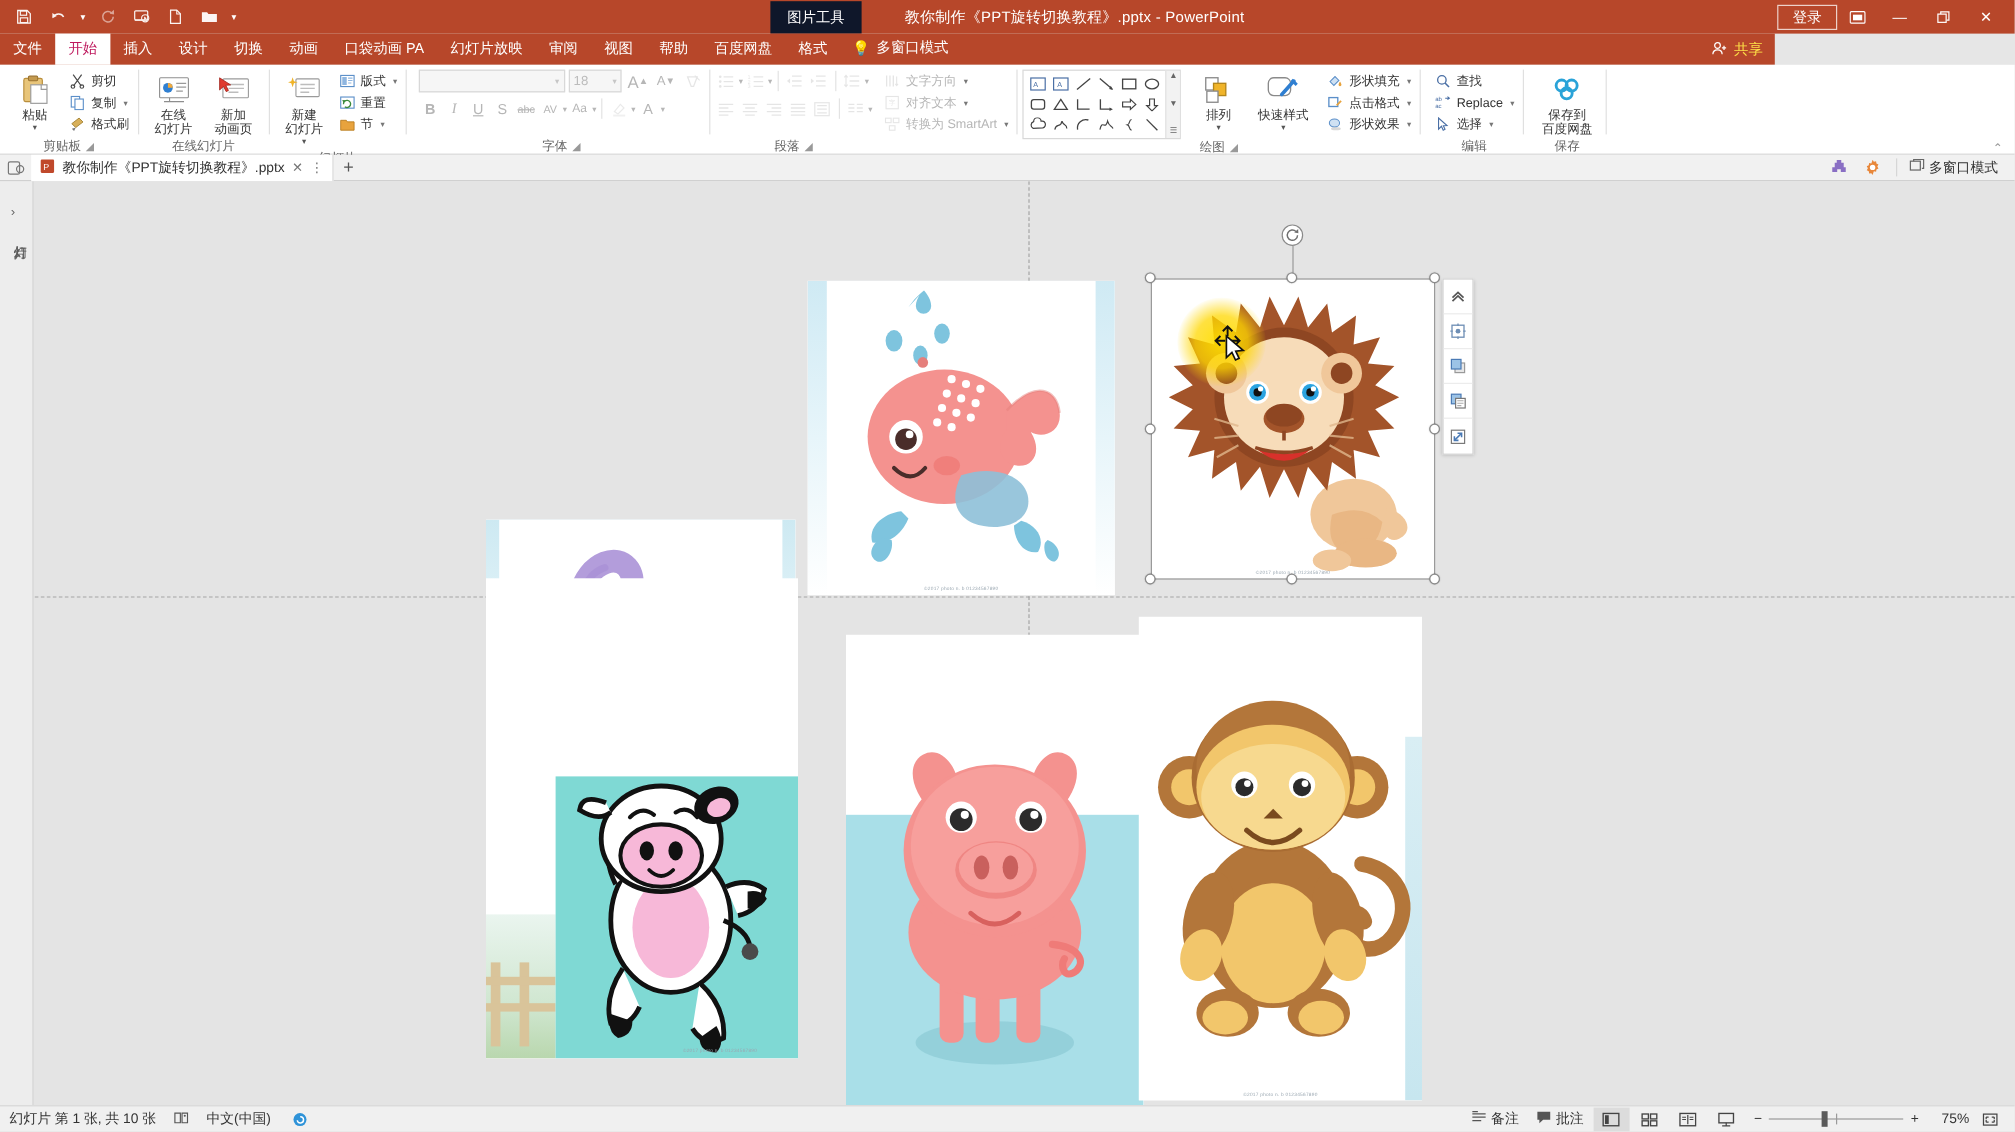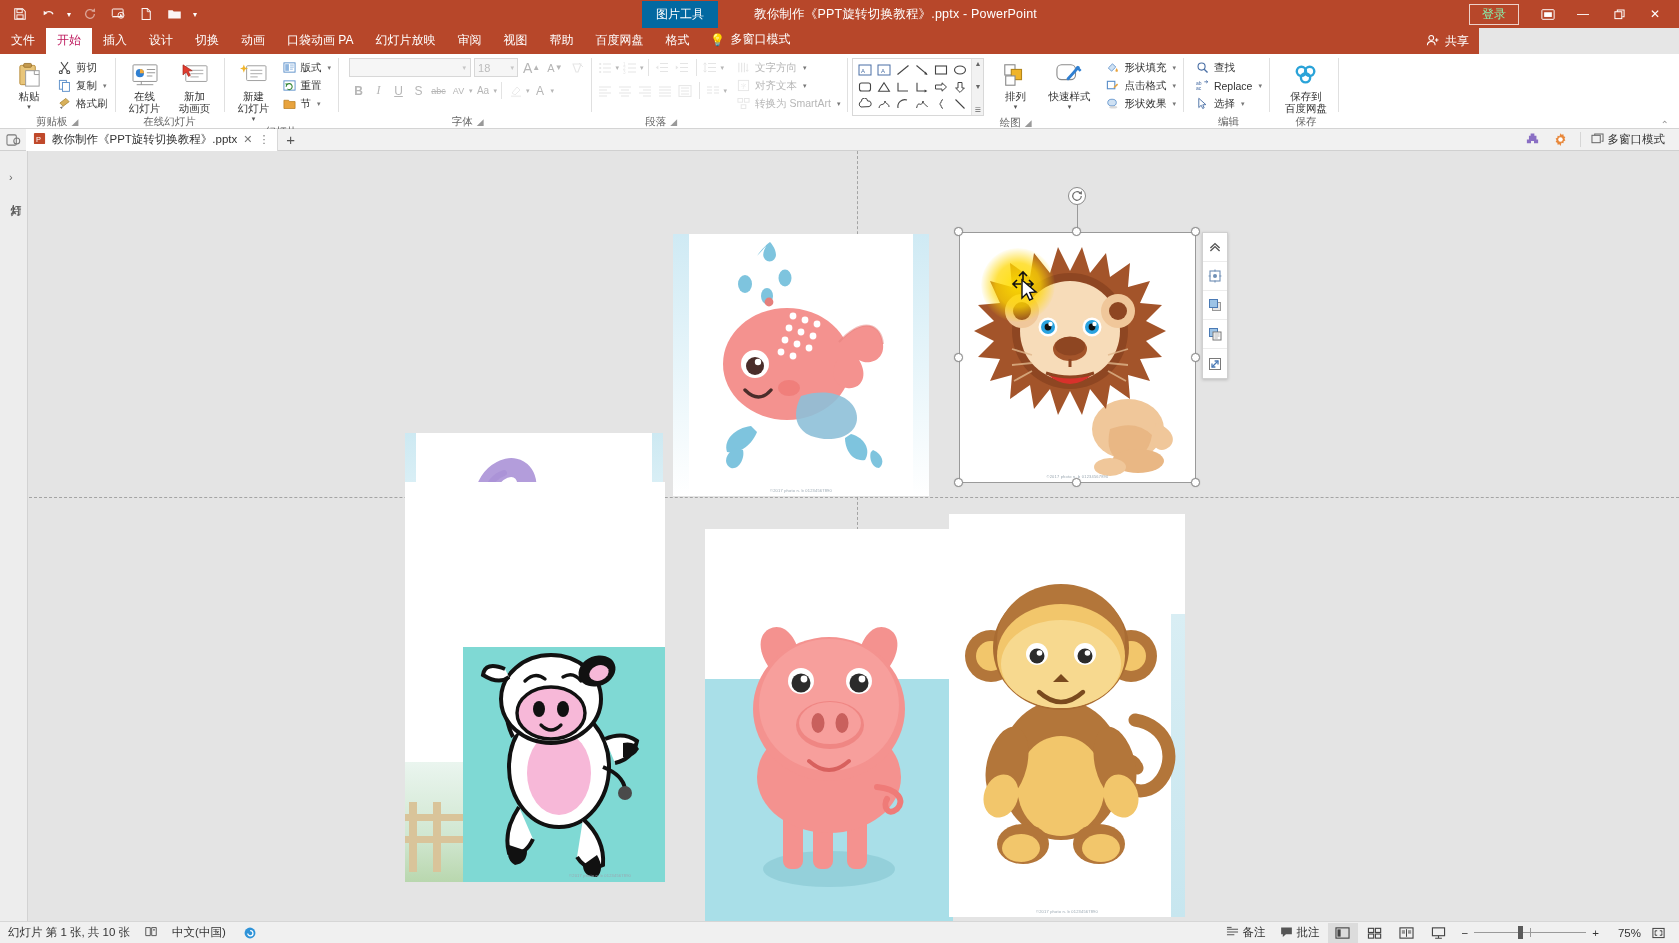--- a/index.html
+++ b/index.html
@@ -24,49 +24,49 @@
     color: #fff; font-size: 13px; line-height: 1; opacity: .95;
   }
   .qat-btn svg { display: block; }
   .qat-caret { width: 14px; height: 24px; display:flex; align-items:center; justify-content:center; font-size: 8px; }
   .title-center {
     position: absolute; left: 0; right: 0; top: 0; height: 28px;
     display: flex; align-items: center; justify-content: center; gap: 0;
     pointer-events: none;
   }
   .pic-tools-tab {
-    background: #0369a1; color: #fff; font-size: 12px;
+    background: #0f172a; color: #fff; font-size: 12px;
     padding: 6px 14px 7px; line-height: 14px;
     pointer-events: auto;
   }
   .doc-title { font-size: 12.5px; color: #fff; padding-left: 36px; letter-spacing: .2px; }
   .title-right { position: absolute; right: 6px; top: 0; height: 28px; display: flex; align-items: center; }
   .signin {
-    font-size: 12px; color: #86efac; border: 1px solid rgba(255,255,255,.75);
-    padding: 2px 12px; line-height: 15px; margin-right: 12px;
+    font-size: 12px; color: #ffffff; border: 1px solid rgba(255,255,255,.75);
+    padding: 2px 12px; line-height: 15px; 
   }
   .ribbon-display { width: 34px; height: 28px; display:flex; align-items:center; justify-content:center; }
   .wbtn { width: 36px; height: 28px; display: flex; align-items: center; justify-content: center; font-size: 12px; }
 
   
   .tabstrip {
     position: absolute; left: 0; top: 28px; width: 1479px; height: 26px;
     background: #b7472a; display: flex; align-items: flex-end;
   }
   .tab {
     font-size: 12px; color: #fff; padding: 5px 11px 6px; line-height: 15px;
     white-space: nowrap;
   }
   .tab.active { background: #fff; color: #be185d; }
   .tab.ctx { color: #fff; }
   .tell-me { display: flex; align-items: center; gap: 5px; font-size: 12px; color: #fff; padding: 5px 10px 6px; }
   .tell-me .bulb { font-size: 12px; }
   .share {
     position: absolute; right: 10px; bottom: 4px;
-    font-size: 12px; color: #ffffff; display: flex; align-items: center; gap: 5px;
+    font-size: 12px; color: #fde047; display: flex; align-items: center; gap: 5px;
   }
 
   
   .ribbon {
     position: absolute; left: 0; top: 54px; width: 1679px; height: 75px;
     background: #fff; border-bottom: 1px solid #d4d4d4;
     display: flex; align-items: stretch;
   }
   .grp { position: relative; display: flex; flex-direction: column; height: 75px; padding: 2px 4px 0; }
   .grp-body { flex: 1; display: flex; align-items: flex-start; padding-top: 2px; }

